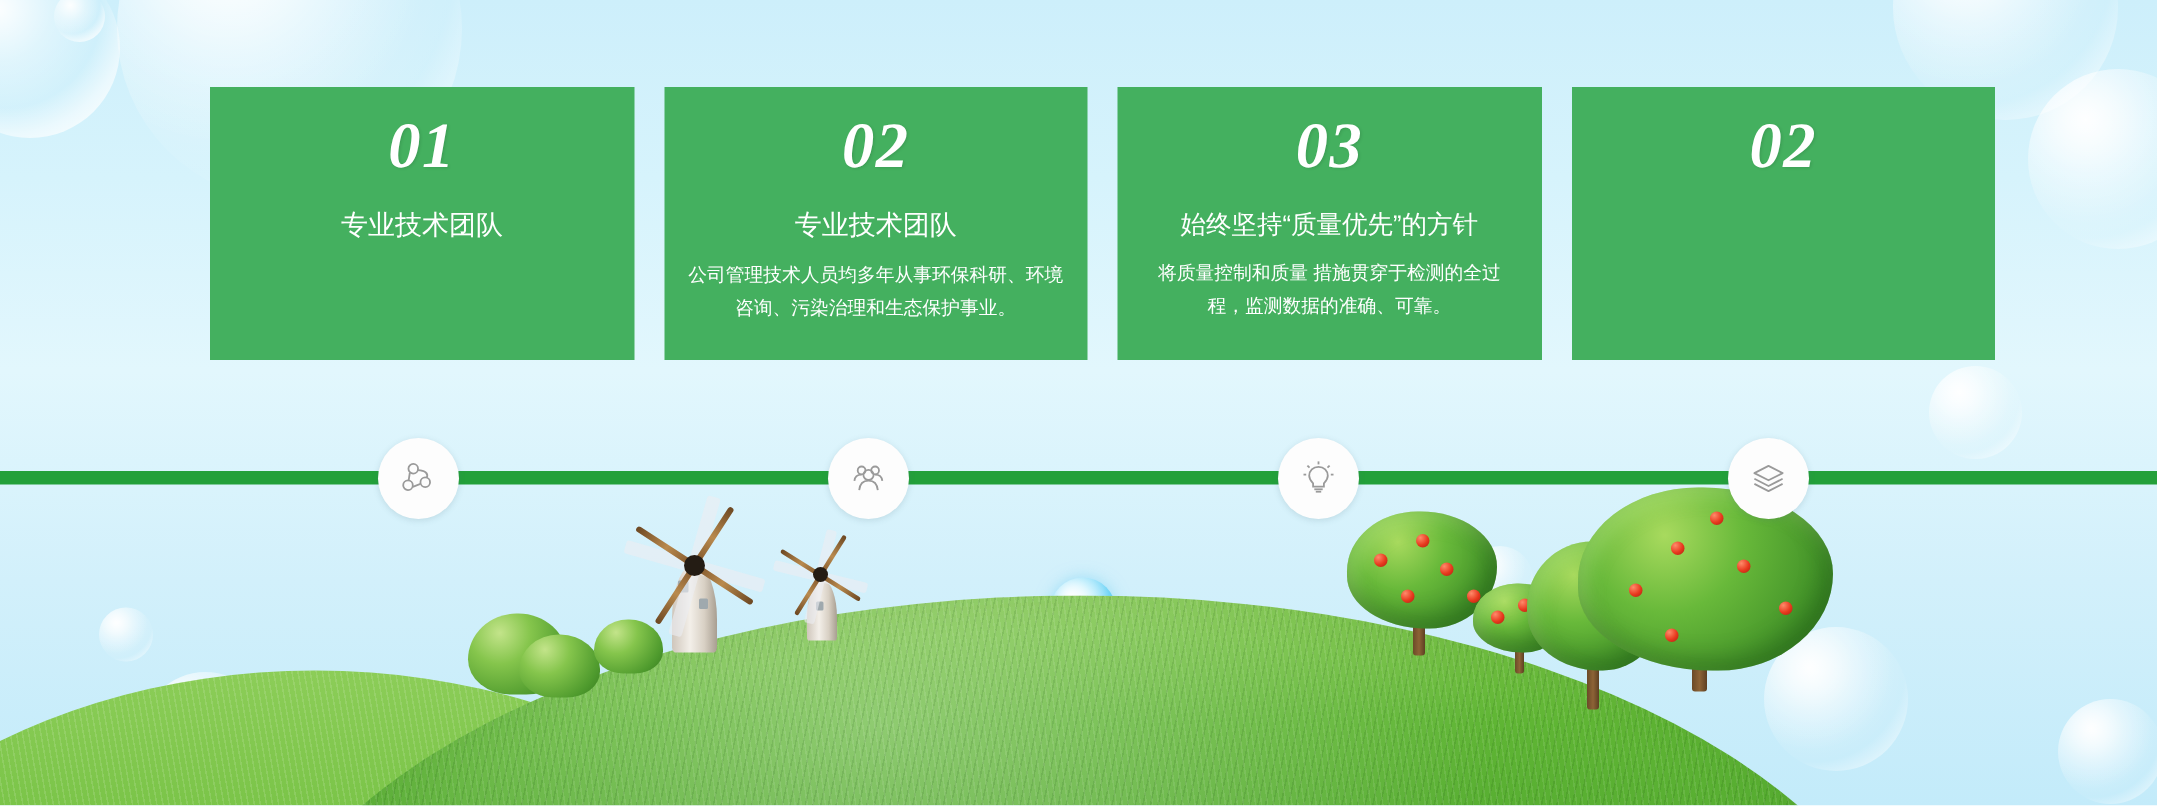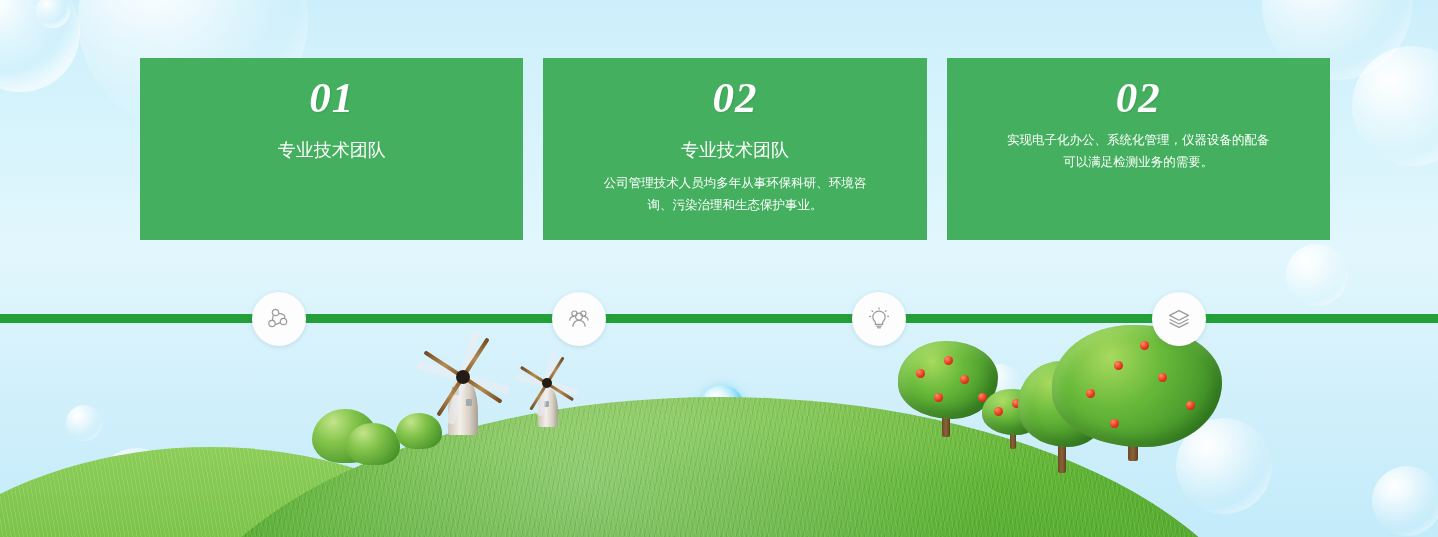--- a/index.html
+++ b/index.html
@@ -364,21 +364,25 @@
       <div class="card-num">01</div>
       <div class="card-title">专业技术团队</div>
     </div>
 
     <div class="card" style="background:#44b05f;">
       <div class="card-num">02</div>
       <div class="card-title">专业技术团队</div>
       <div class="card-desc">公司管理技术人员均多年从事环保科研、环境咨询、污染治理和生态保护事业。</div>
     </div>
 
+    <div class="card" style="background:#44b05f;">
+      <div class="card-num">03</div>
+      <div class="card-title" style="font-size:17px;">始终坚持“质量优先”的方针</div>
+      <div class="card-desc">将质量控制和质量 措施贯穿于检测的全过程，监测数据的准确、可靠。</div>
+    </div>
 
     <div class="card" style="background:#44b05f;">
       <div class="card-num">02</div>
-      <div class="card-desc">实现电子化办公、系统化管理，仪器设备的配备可以满足检测业务的需要。</div>
     </div>
 
   </div>
 
 </div>
 
 </body></html>

